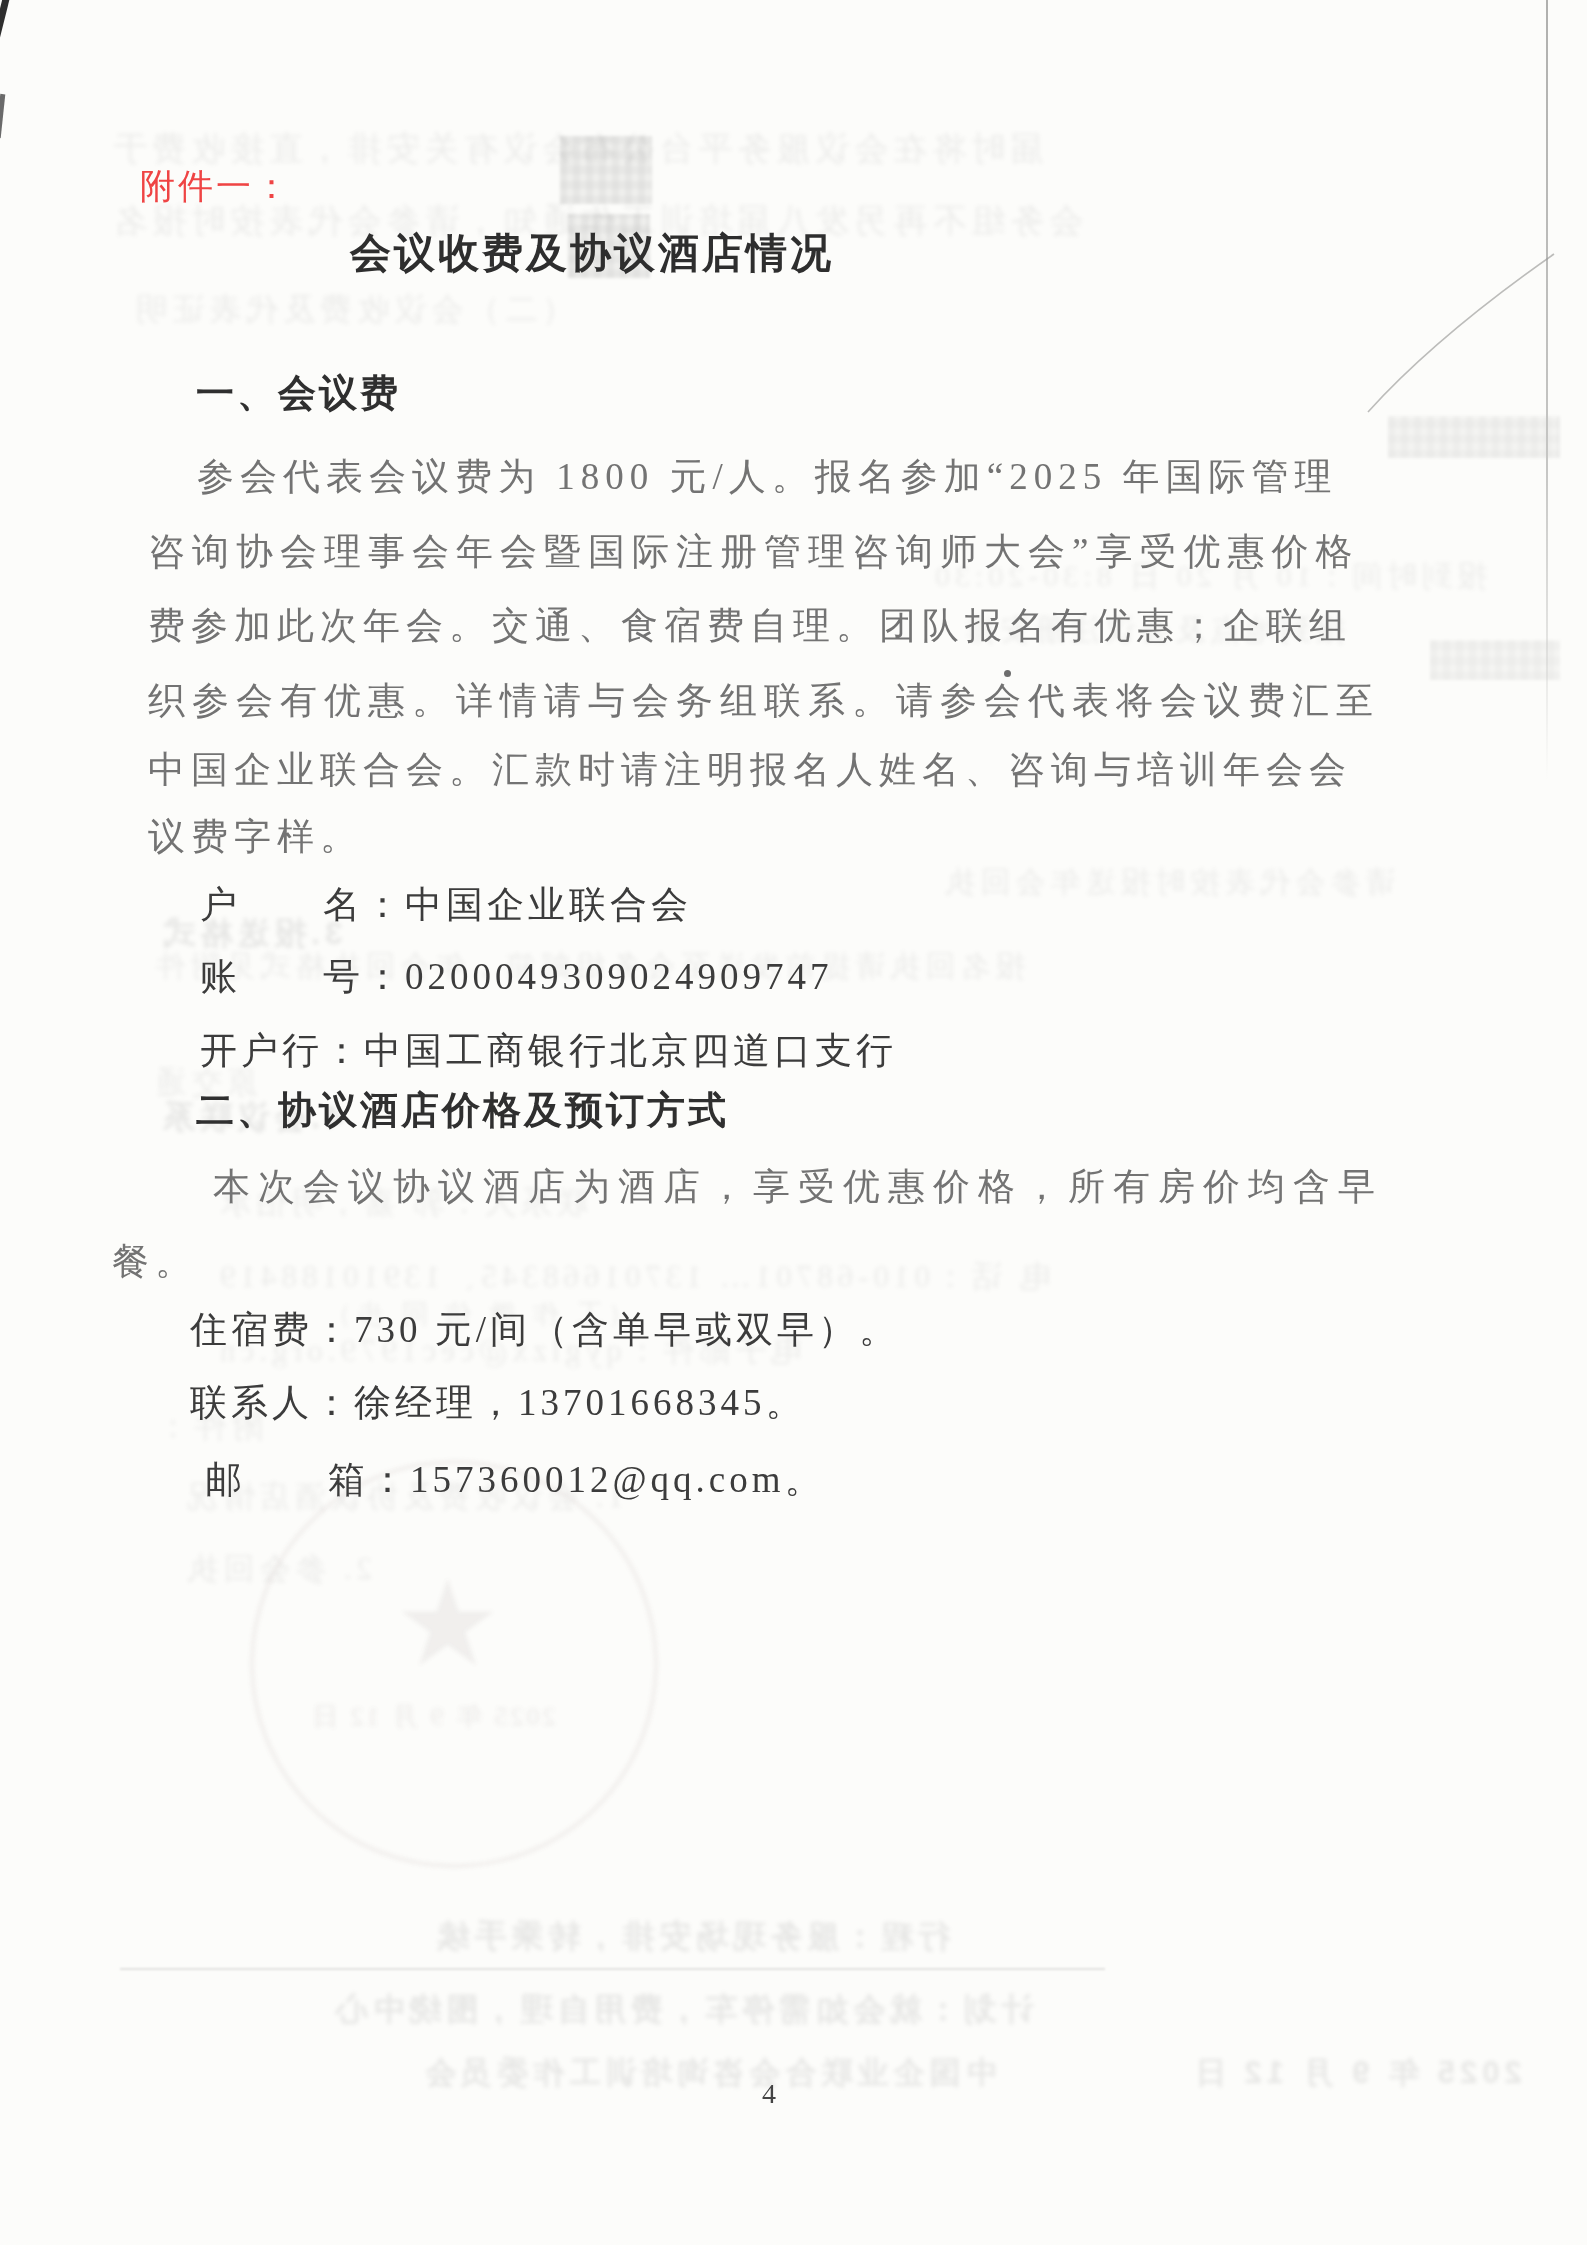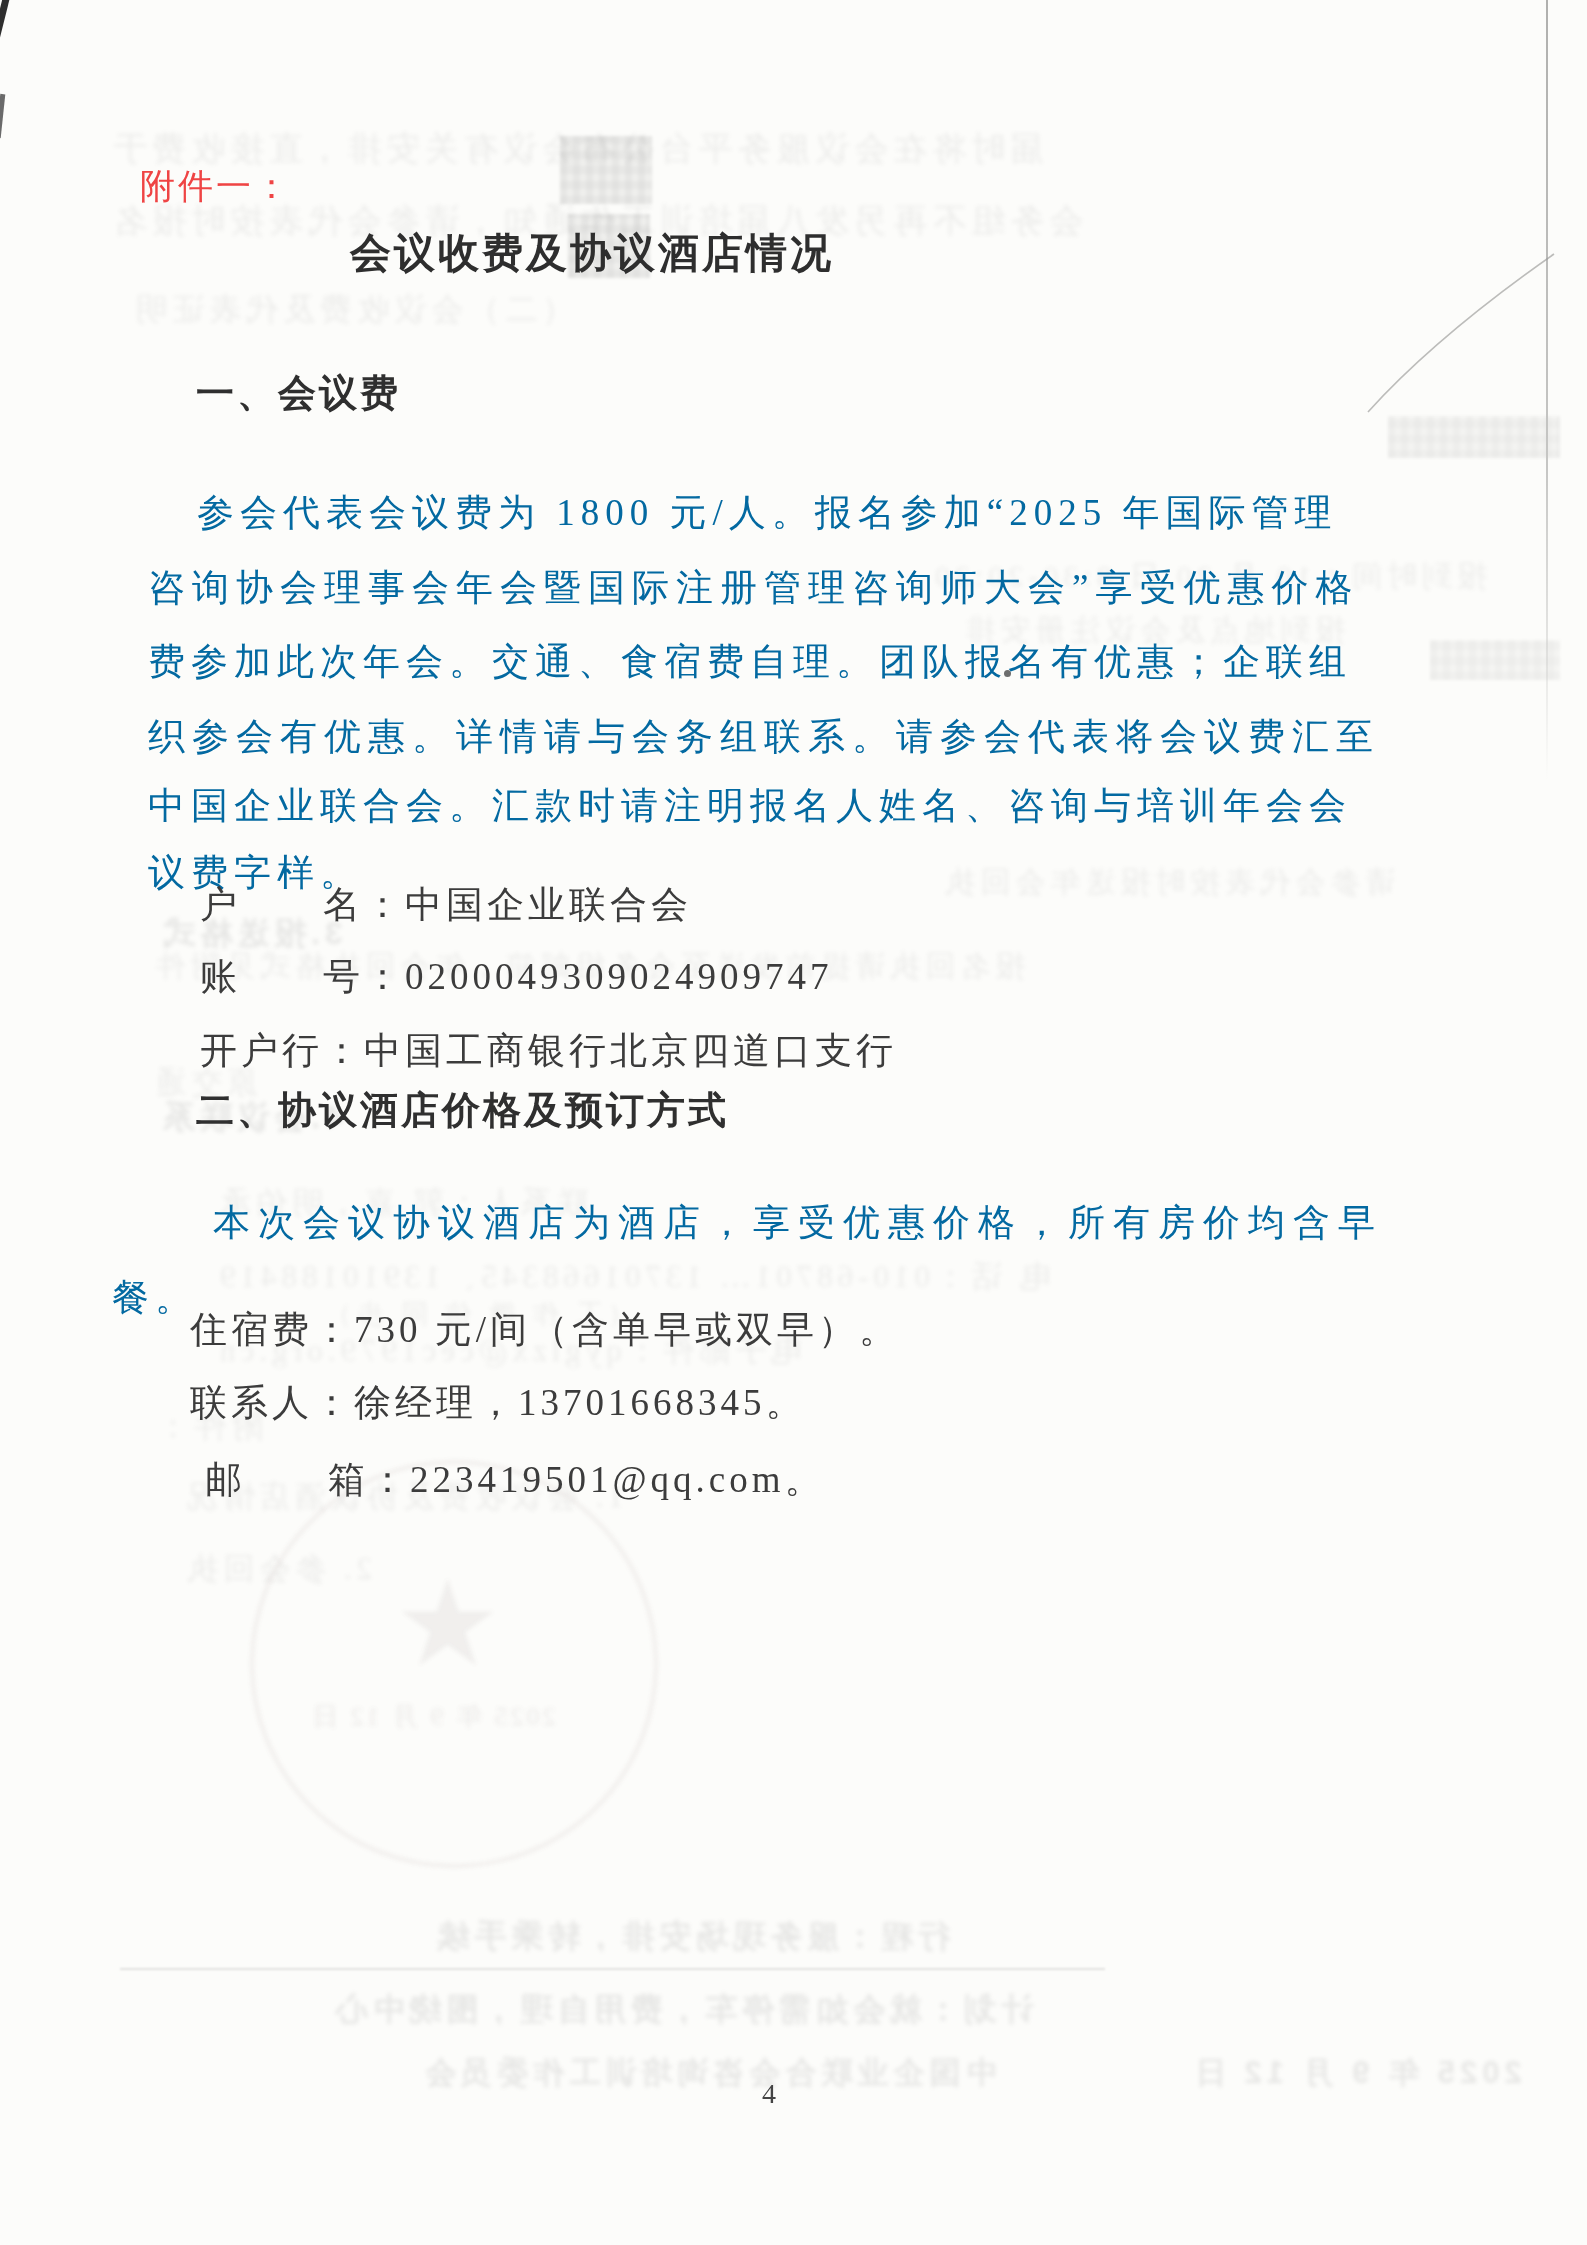--- a/index.html
+++ b/index.html
@@ -6,21 +6,21 @@
   .page{
     position:relative;
     width:1587px;height:2245px;
     background:#fcfcfa;
     overflow:hidden;
     font-family:"Liberation Serif", serif;
   }
   .abs{position:absolute;white-space:nowrap;}
   .body-line{
     font-family:"Liberation Serif", serif;
-    font-size:37px;color:#0369a1;letter-spacing:6px;margin-top:36px;
+    font-size:37px;color:#737373;letter-spacing:6px;
   }
   .kv-line{
     font-family:"Liberation Serif", serif;
     font-size:37px;color:#3c3c3c;letter-spacing:4px;
   }
   .title{
     font-family:"Liberation Sans", sans-serif;
     font-weight:bold;font-size:41px;color:#2e2e2e;letter-spacing:3px;
   }
   .heading{
@@ -155,16 +155,16 @@
   <div class="abs kv-line" style="left:200px;top:952px;">账　　号：0200049309024909747</div>
   <div class="abs kv-line" style="left:200px;top:1026px;">开户行：中国工商银行北京四道口支行</div>
 
   <div class="abs heading" style="left:196px;top:1085px;">二、协议酒店价格及预订方式</div>
 
   <div class="abs body-line" style="left:213px;top:1162px;letter-spacing:8px;">本次会议协议酒店为酒店，享受优惠价格，所有房价均含早</div>
   <div class="abs body-line" style="left:112px;top:1237px;">餐。</div>
 
   <div class="abs kv-line" style="left:190px;top:1305px;">住宿费：730 元/间（含单早或双早）。</div>
   <div class="abs kv-line" style="left:190px;top:1378px;">联系人：徐经理，13701668345。</div>
-  <div class="abs kv-line" style="left:205px;top:1455px;">邮　　箱：223419501@qq.com。</div>
+  <div class="abs kv-line" style="left:205px;top:1455px;">邮　　箱：157360012@qq.com。</div>
 
   <div class="abs pagenum" style="left:762px;top:2078px;">4</div>
 </div>
 
 </body></html>

